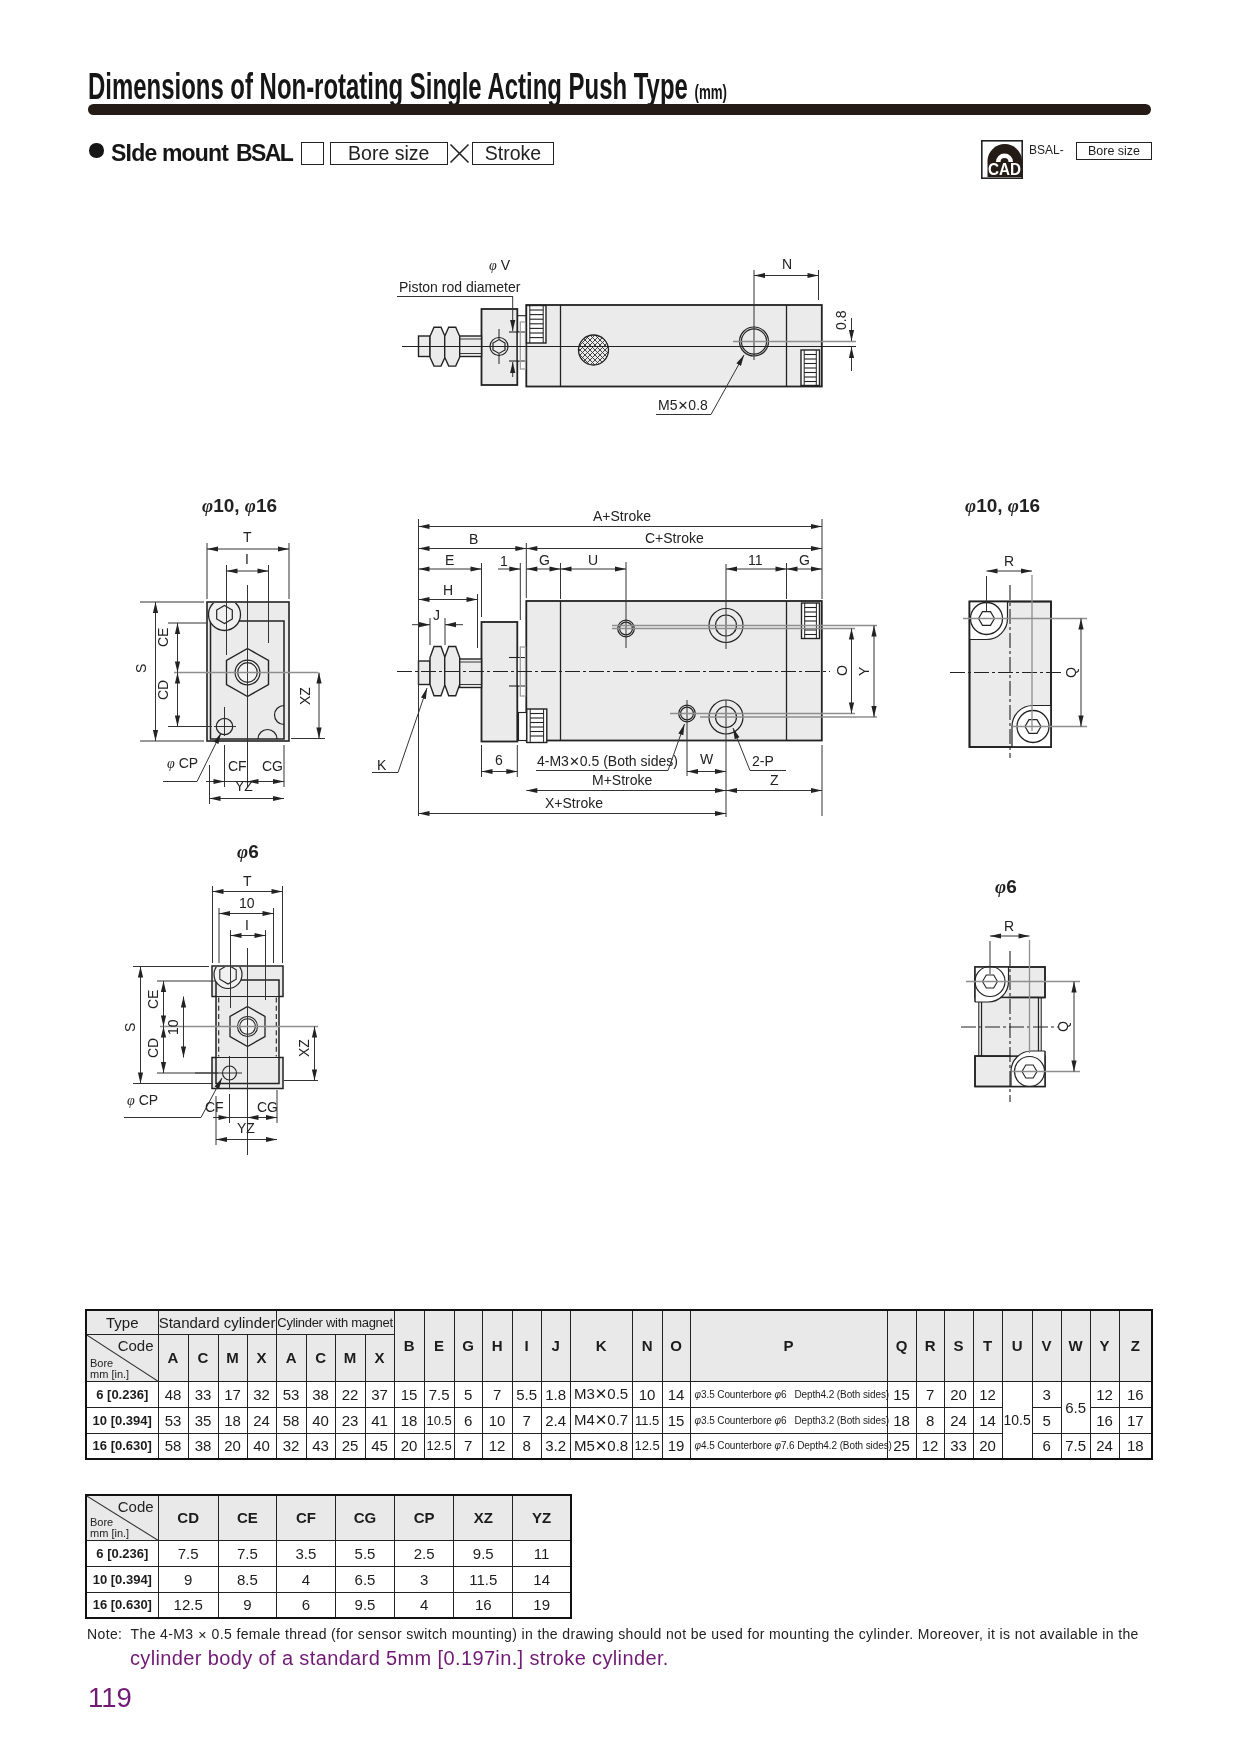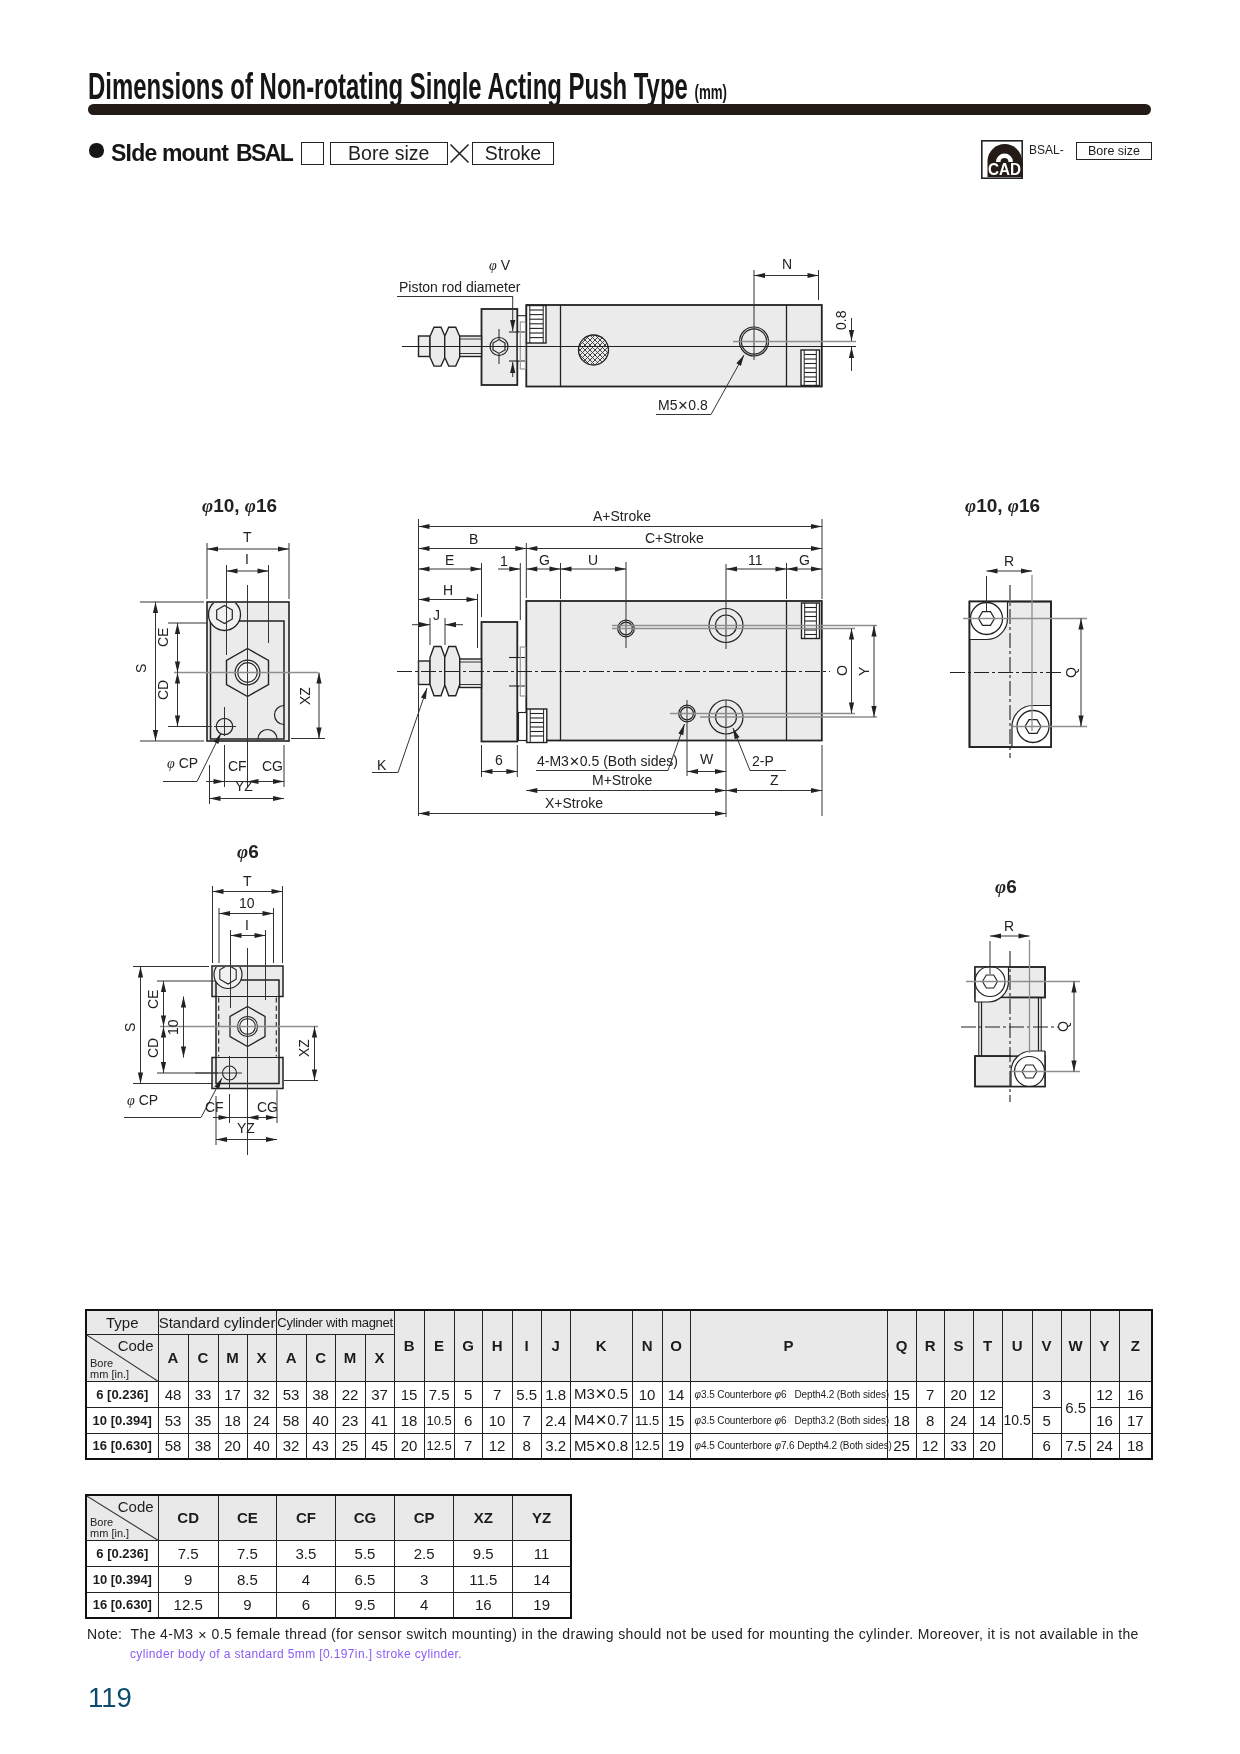--- a/index.html
+++ b/index.html
@@ -274,23 +274,23 @@
           <td>9.5</td>
           <td>4</td>
           <td>16</td>
           <td>19</td>
 </tr>
 </tbody>
     </table>
 </div>
 
 <div class="abs" style="left:87px; top:1626px; font-size:14px; letter-spacing:0.37px; color:#222;">Note:&nbsp; The 4-M3 <span style="font-size:11px;">✕</span> 0.5 female thread (for sensor switch mounting) in the drawing should not be used for mounting the cylinder. Moreover, it is not available in the</div>
-<div class="abs" style="left:130px; top:1647px; font-size:12px; letter-spacing:0.37px; color:#8b5cf6;">cylinder body of a standard 5mm [0.197in.] stroke cylinder.</div>
-
-<div class="abs" style="left:88px; top:1682px; font-size:27.5px; color:#0c4a6e;">119</div>
+<div class="abs" style="left:130px; top:1647px; font-size:20px; letter-spacing:0.37px; color:#701a75;">cylinder body of a standard 5mm [0.197in.] stroke cylinder.</div>
+
+<div class="abs" style="left:88px; top:1682px; font-size:27.5px; color:#701a75;">119</div>
 
 <svg class="abs" style="left:0; top:0;" width="1240" height="1754" viewBox="0 0 1240 1754">
 <defs>
 <marker id="ae" viewBox="0 0 12 8" markerWidth="12" markerHeight="8" refX="11.3" refY="4" orient="auto" markerUnits="userSpaceOnUse">
         <path d="M0.3 1.4 L11.3 4 L0.3 6.6 Z" fill="#222"></path>
       </marker>
 <marker id="as" viewBox="0 0 12 8" markerWidth="12" markerHeight="8" refX="11.3" refY="4" orient="auto-start-reverse" markerUnits="userSpaceOnUse">
         <path d="M0.3 1.4 L11.3 4 L0.3 6.6 Z" fill="#222"></path>
       </marker>
 <pattern id="xhatch" width="5" height="5" patternUnits="userSpaceOnUse">

